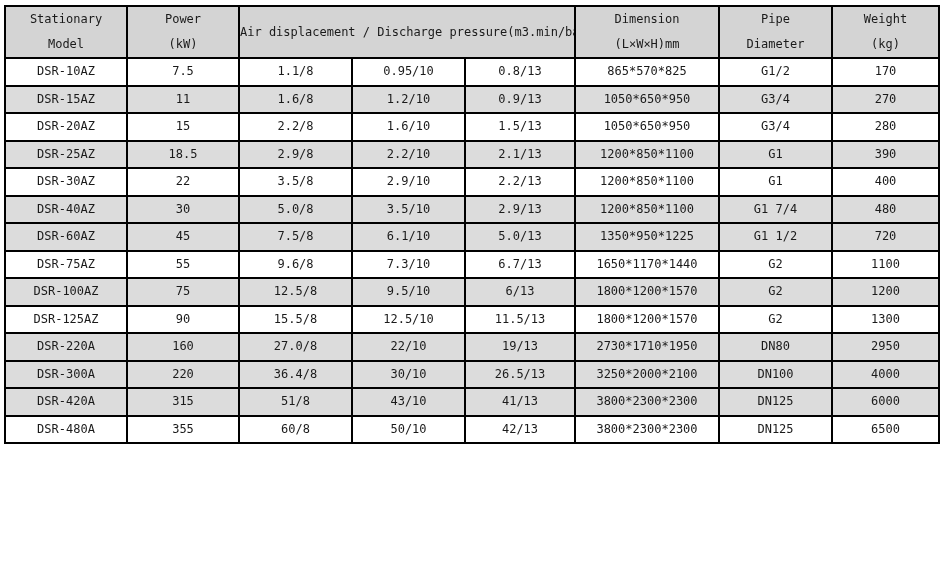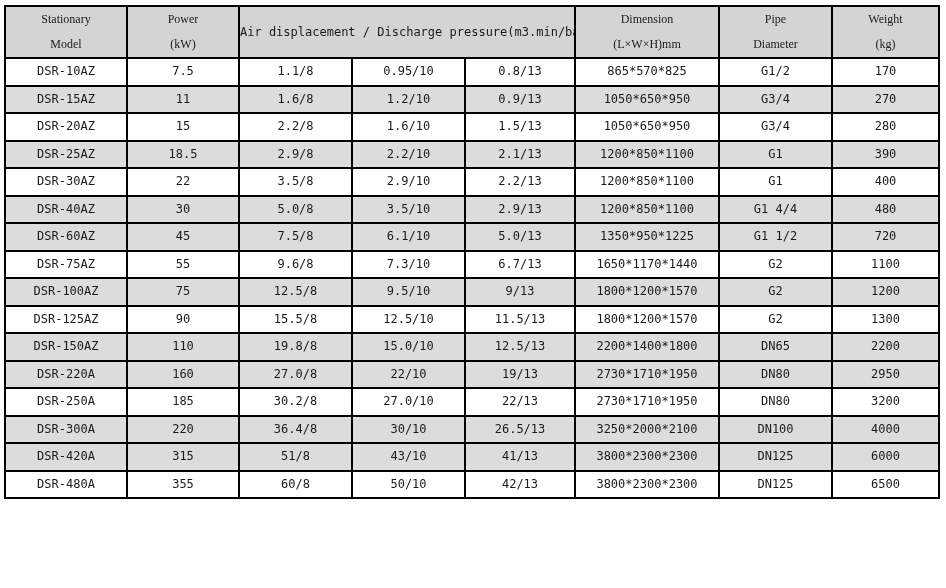--- a/index.html
+++ b/index.html
@@ -27,21 +27,21 @@
     font-size: 12px;
     color: #1a1a1a;
     padding: 0;
     overflow: hidden;
     white-space: nowrap;
   }
   .spec-table thead th {
     height: 50px;
     background: #d4d4d4;
   }
-  .hdr-line { line-height: 25px; font-family: Liberation Serif, serif; }
+  .hdr-line { line-height: 25px; }
   .spec-table tbody td {
     height: 25.5px;
     line-height: 25.5px;
   }
   .spec-table tbody tr.odd  td { background: #ffffff; }
   .spec-table tbody tr.even td { background: #dcdcdc; }
 </style>
 </head>
 <body>
 
@@ -132,21 +132,21 @@
         <td>G1</td>
         <td>400</td>
       </tr>
       <tr class="even">
         <td>DSR-40AZ</td>
         <td>30</td>
         <td>5.0/8</td>
         <td>3.5/10</td>
         <td>2.9/13</td>
         <td>1200*850*1100</td>
-        <td>G1 4/4</td>
+        <td>G1 7/4</td>
         <td>480</td>
       </tr>
       <tr class="even">
         <td>DSR-60AZ</td>
         <td>45</td>
         <td>7.5/8</td>
         <td>6.1/10</td>
         <td>5.0/13</td>
         <td>1350*950*1225</td>
         <td>G1 1/2</td>
@@ -160,65 +160,45 @@
         <td>6.7/13</td>
         <td>1650*1170*1440</td>
         <td>G2</td>
         <td>1100</td>
       </tr>
       <tr class="even">
         <td>DSR-100AZ</td>
         <td>75</td>
         <td>12.5/8</td>
         <td>9.5/10</td>
-        <td>9/13</td>
+        <td>6/13</td>
         <td>1800*1200*1570</td>
         <td>G2</td>
         <td>1200</td>
       </tr>
       <tr class="odd">
         <td>DSR-125AZ</td>
         <td>90</td>
         <td>15.5/8</td>
         <td>12.5/10</td>
         <td>11.5/13</td>
         <td>1800*1200*1570</td>
         <td>G2</td>
         <td>1300</td>
       </tr>
       <tr class="even">
-        <td>DSR-150AZ</td>
-        <td>110</td>
-        <td>19.8/8</td>
-        <td>15.0/10</td>
-        <td>12.5/13</td>
-        <td>2200*1400*1800</td>
-        <td>DN65</td>
-        <td>2200</td>
-      </tr>
-      <tr class="even">
         <td>DSR-220A</td>
         <td>160</td>
         <td>27.0/8</td>
         <td>22/10</td>
         <td>19/13</td>
         <td>2730*1710*1950</td>
         <td>DN80</td>
         <td>2950</td>
       </tr>
-      <tr class="odd">
-        <td>DSR-250A</td>
-        <td>185</td>
-        <td>30.2/8</td>
-        <td>27.0/10</td>
-        <td>22/13</td>
-        <td>2730*1710*1950</td>
-        <td>DN80</td>
-        <td>3200</td>
-      </tr>
       <tr class="even">
         <td>DSR-300A</td>
         <td>220</td>
         <td>36.4/8</td>
         <td>30/10</td>
         <td>26.5/13</td>
         <td>3250*2000*2100</td>
         <td>DN100</td>
         <td>4000</td>
       </tr>

